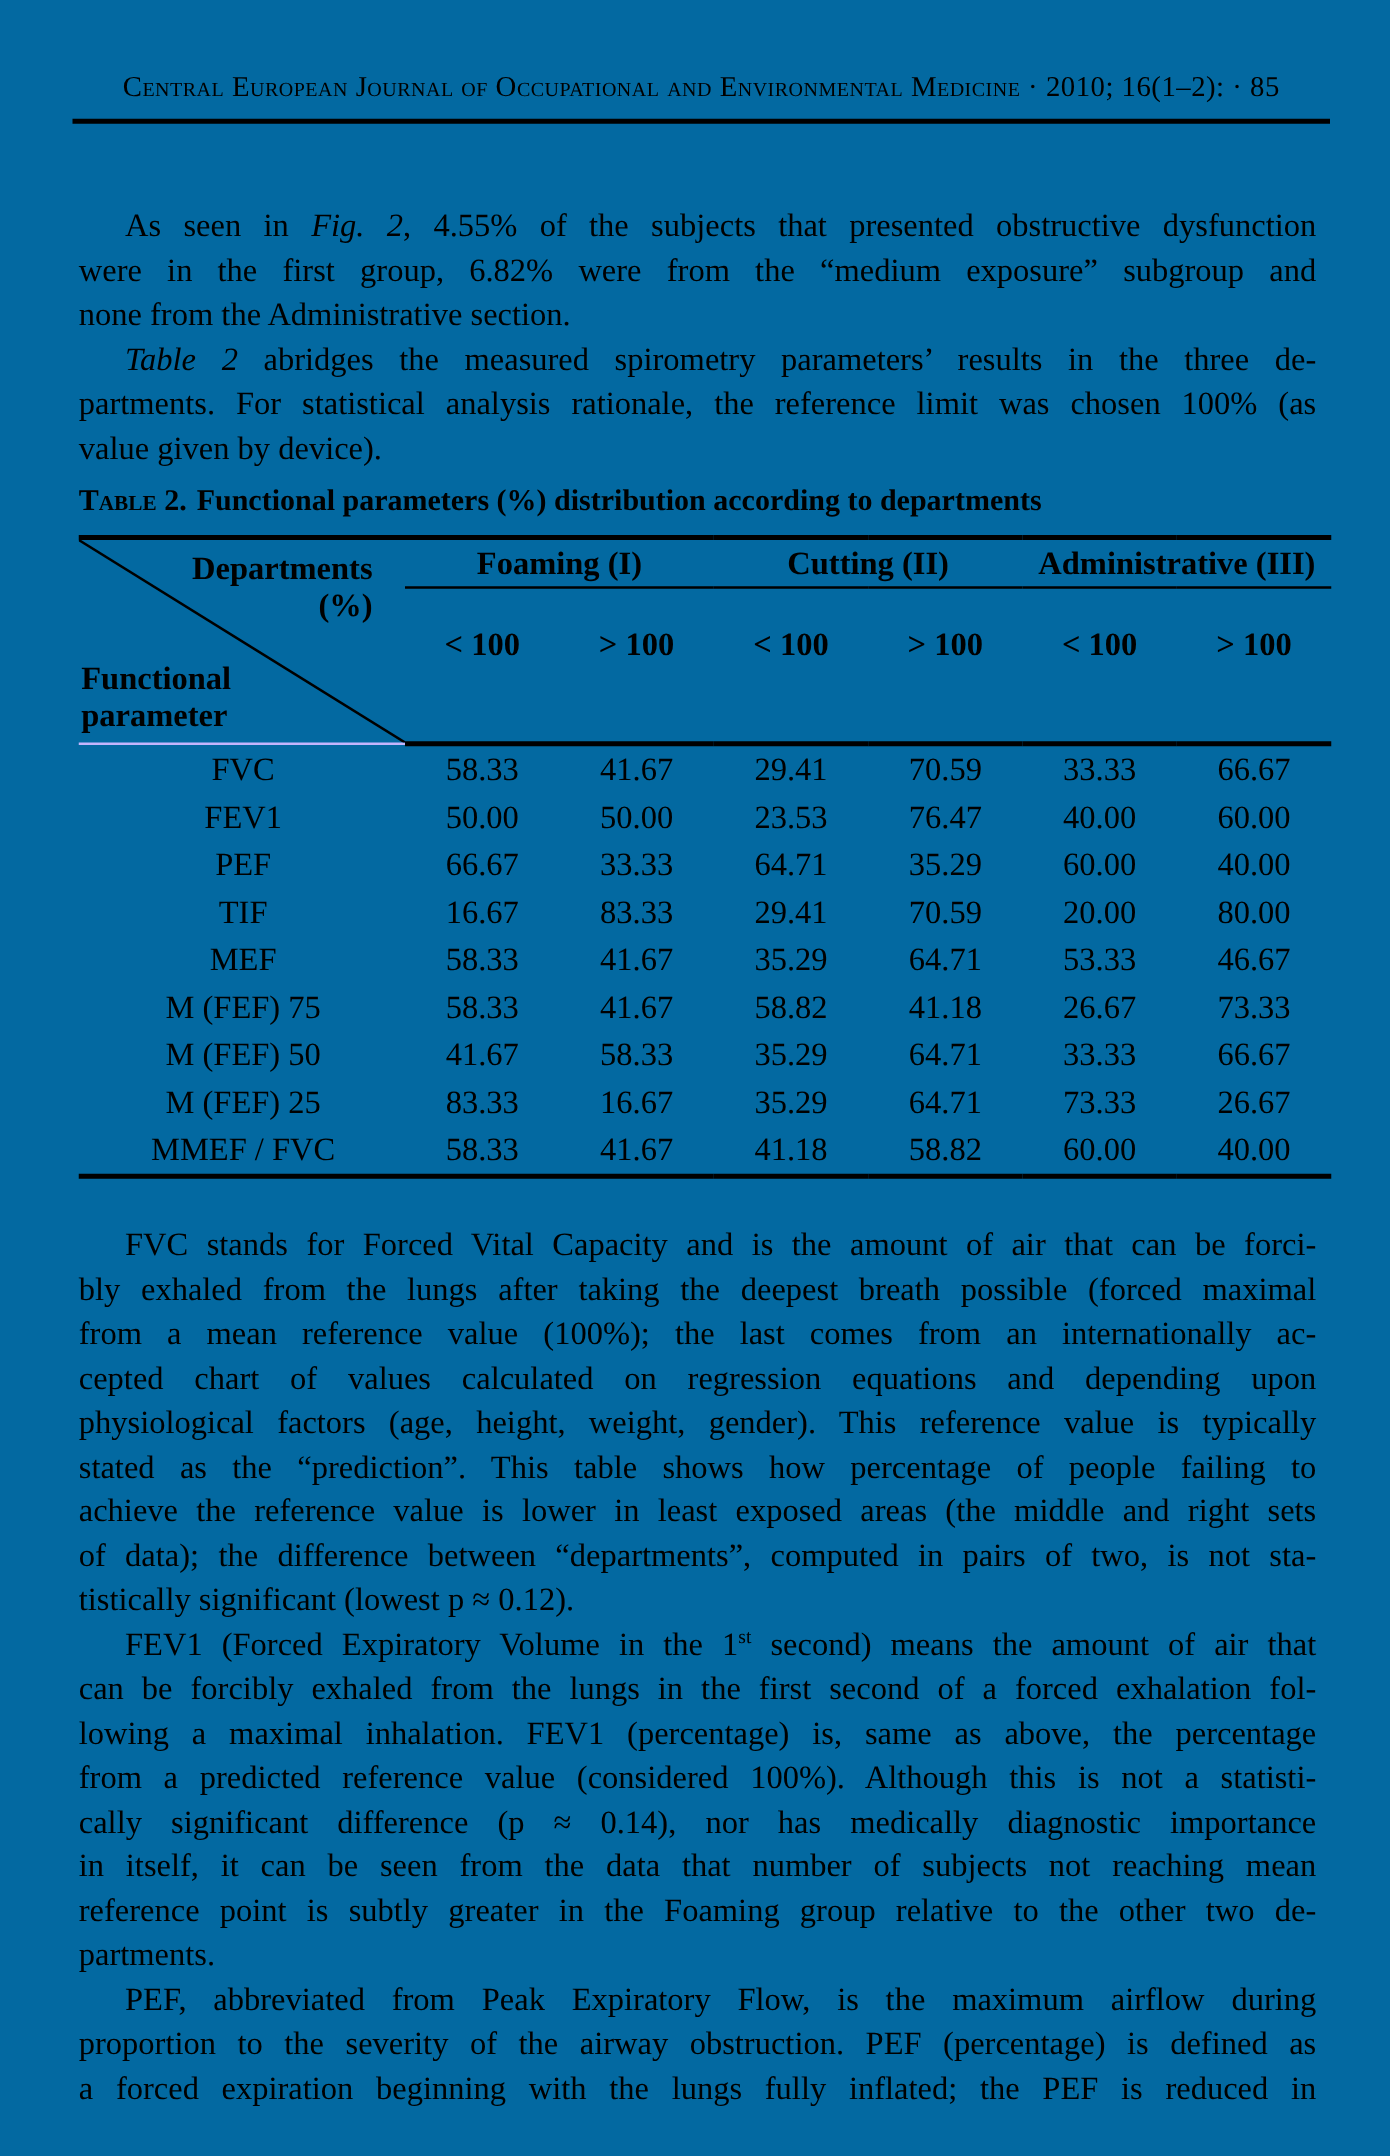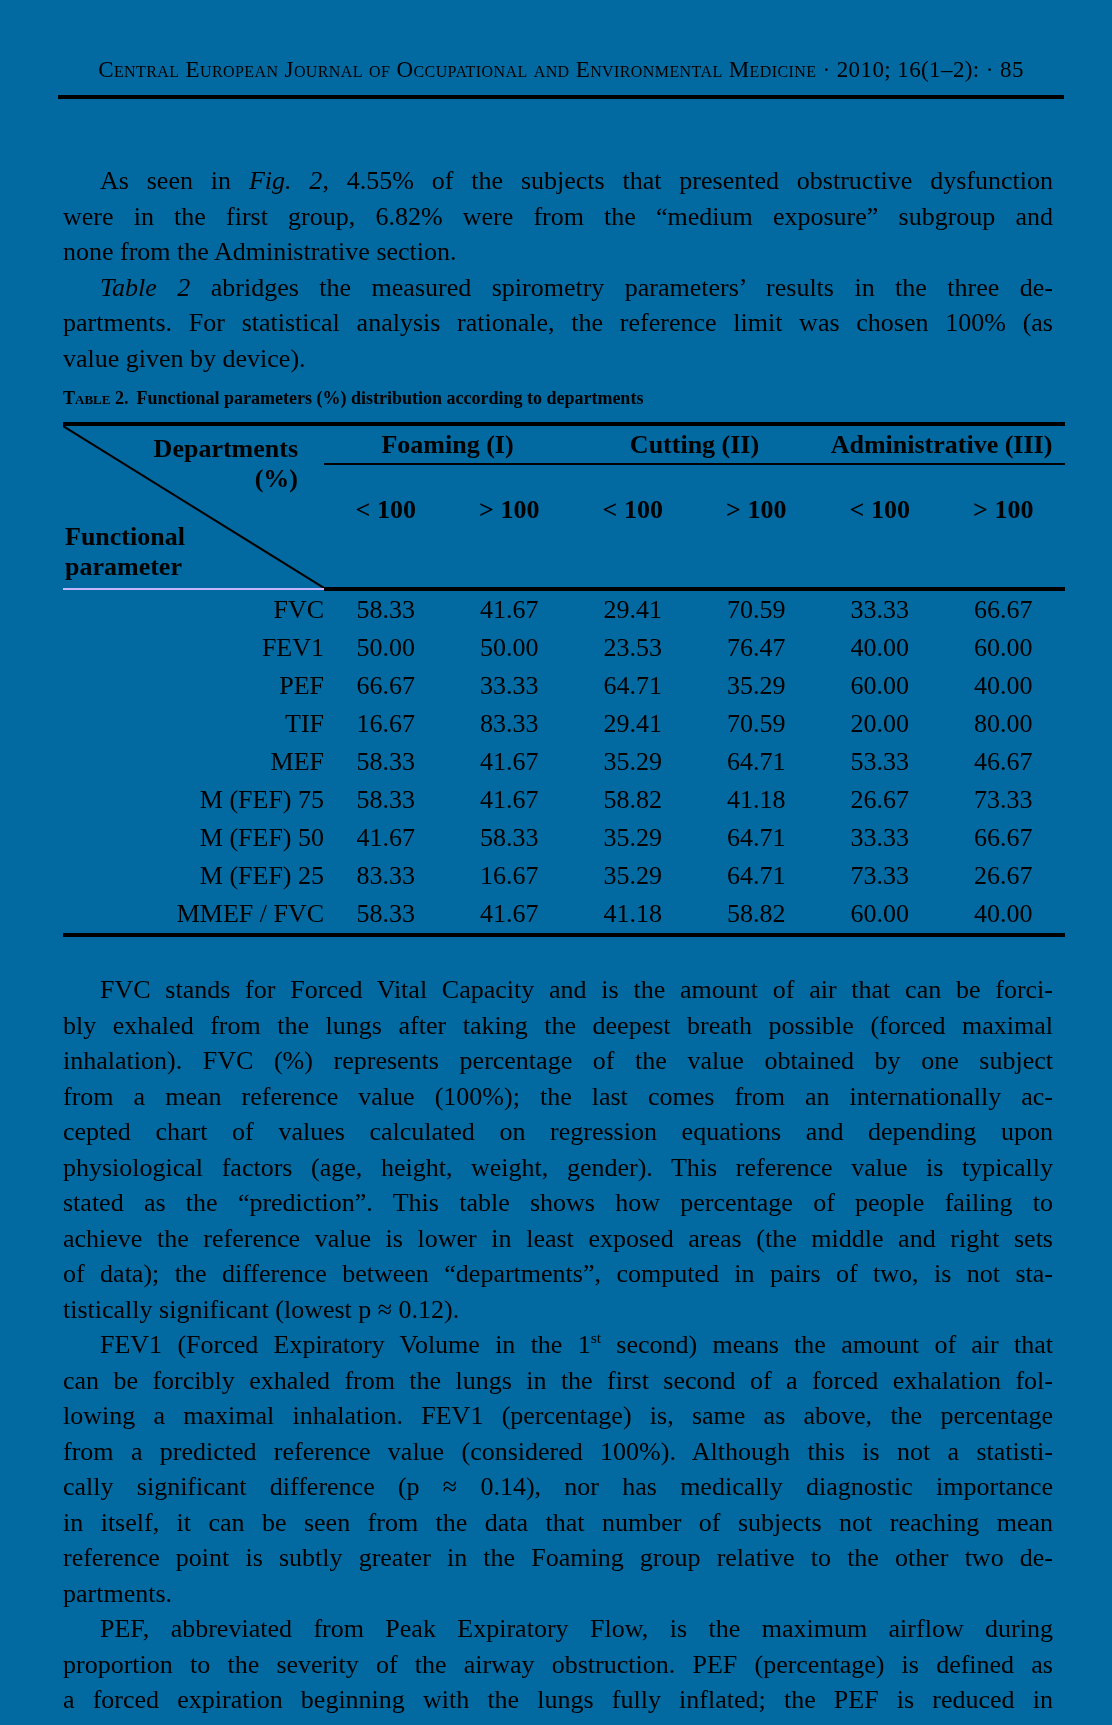--- a/index.html
+++ b/index.html
@@ -22,21 +22,21 @@
   
   .content { position:absolute; left:63px; top:163px; width:990px; }
   .para { font-size:26px; line-height:35.5px; }
   .line { text-align:justify; text-align-last:justify; }
   .line.lastline { text-align-last:left; }
   .line.indent { text-indent:37px; }
   .it { font-style:italic; }
   sup { font-size:0.6em; vertical-align:super; line-height:0; }
 
   
-  .table-title { margin-top:12px; font-size:18px; font-weight:bold; }
+  .table-title { margin-top:12px; font-size:24px; font-weight:bold; }
   .sc { font-variant:small-caps; margin-right:8px; }
 
   
   table.spiro {
     width:1002px; margin-top:13px;
     border-collapse:collapse; table-layout:fixed;
     border-top:4px solid #000; border-bottom:4px solid #000;
   }
   col.c-param { width:260px; }
   col.c-num { width:123px; }
@@ -53,21 +53,21 @@
   .diag { position:absolute; left:0; top:0; width:100%; height:100%; display:block; }
   .corner-top {
     position:absolute; top:8px; right:26px;
     text-align:right; font-weight:bold; line-height:30px; white-space:nowrap;
   }
   .corner-bottom {
     position:absolute; bottom:6px; left:2px; width:145px;
     text-align:left; font-weight:bold; line-height:30px;
   }
   tbody td { height:38px; padding:0; text-align:center; vertical-align:middle; }
-  tbody td.param { text-align:right; padding-left:2px; }
+  tbody td.param { text-align:center; padding-left:2px; }
 
   #body-paras { margin-top:35px; }
 </style>
 </head>
 <body>
 
 <div class="page">
 
   <div class="journal-header">Central European Journal of Occupational and Environmental Medicine · 2010; 16(1–2): · 85</div>
   <div class="header-rule"></div>
@@ -206,21 +206,20 @@
             <td>60.00</td>
             <td>40.00</td>
           </tr>
         </tbody>
     </table>
 
     <div id="body-paras">
         <div class="para">
           <div class="line indent"><span>FVC stands for Forced Vital Capacity and is the amount of air that can be forci-</span></div>
           <div class="line"><span>bly exhaled from the lungs after taking the deepest breath possible (forced maximal</span></div>
-          <div class="line"><span>inhalation). FVC (%) represents percentage of the value obtained by one subject</span></div>
           <div class="line"><span>from a mean reference value (100%); the last comes from an internationally ac-</span></div>
           <div class="line"><span>cepted chart of values calculated on regression equations and depending upon</span></div>
           <div class="line"><span>physiological factors (age, height, weight, gender). This reference value is typically</span></div>
           <div class="line"><span>stated as the “prediction”. This table shows how percentage of people failing to</span></div>
           <div class="line"><span>achieve the reference value is lower in least exposed areas (the middle and right sets</span></div>
           <div class="line"><span>of data); the difference between “departments”, computed in pairs of two, is not sta-</span></div>
           <div class="line lastline"><span>tistically significant (lowest p ≈ 0.12).</span></div>
         </div>
         <div class="para">
           <div class="line indent"><span>FEV1 (Forced Expiratory Volume in the 1</span><sup>st</sup><span> second) means the amount of air that</span></div>

